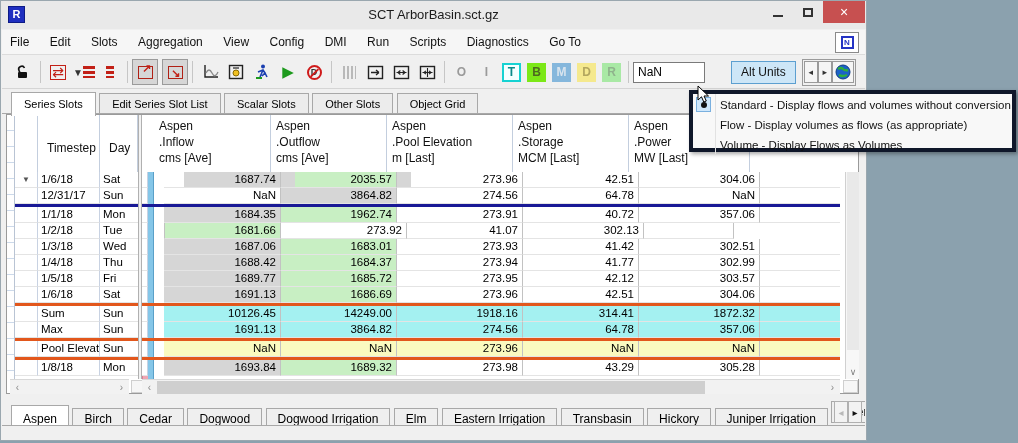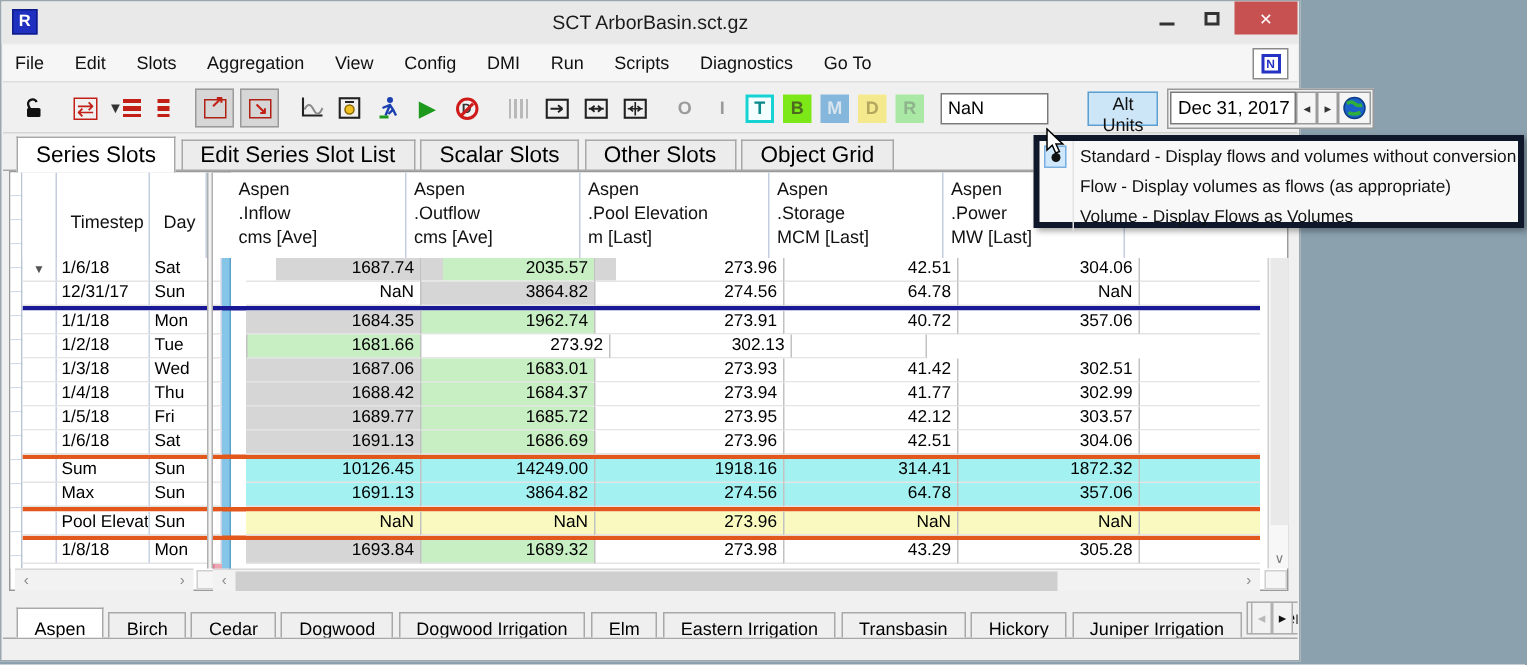--- a/index.html
+++ b/index.html
@@ -38,21 +38,21 @@
   .nosign::after { content:""; position:absolute; left:0px; top:5.5px; width:11px; height:2px; background:#cf1a1a; transform:rotate(-45deg); }
   .letterbtn { width:19px; height:19px; display:flex; align-items:center; justify-content:center; font-size:12px; font-weight:bold; margin:0 3px; flex:none; }
   .nan-input { width:72px; height:21px; border:1px solid #7a7a7a; background:#fff; font-size:12px; padding-left:4px; font-family:"Liberation Sans",sans-serif; }
   .alt-units { height:23px; padding:0 9px; background:#cde6f7; border:1px solid #5c9fd0; font-size:12px; color:#111; }
   .dategrp { display:flex; align-items:center; border:1px solid #9a9a9a; background:#f0f0f0; height:27px; padding:1px; }
   .datebox { width:84px; height:22px; background:#fff; border:1px solid #7a7a7a; font-size:12.5px; padding-left:4px; line-height:21px; }
   .spin { width:14px; height:22px; border:1px solid #9a9a9a; background:#f5f5f5; font-size:9px; display:flex; align-items:center; justify-content:center; color:#333; }
 
   
   .toptabs { position:absolute; left:1px; top:89px; right:1px; height:24px; }
-  .ttab { display:inline-block; height:21px; margin-top:3px; padding:0 12px; line-height:20px; font-size:15px; background:#ececec; border:1px solid #a8a8a8; border-bottom:none; margin-right:-1px; }
+  .ttab { display:inline-block; height:21px; margin-top:3px; padding:0 12px; line-height:20px; font-size:11px; background:#ececec; border:1px solid #a8a8a8; border-bottom:none; margin-right:-1px; }
   .ttab.active { background:#fff; height:24px; margin-top:0; line-height:23px; position:relative; z-index:2; }
   .tabline { position:absolute; left:1px; top:112px; right:1px; height:1px; background:#a8a8a8; }
 
   
   .sct { position:absolute; left:5px; top:113px; width:853px; height:280px; background:#fff; border:1px solid #9a9a9a; }
   .rowmarker { position:absolute; left:0; top:0; width:8px; height:264px; background:#fff; border-right:1px solid #b9c4d4;
                background-image:repeating-linear-gradient(to bottom, transparent 0 15px, #ccd9ea 15px 16px); }
   .lp-header { position:absolute; left:8px; top:0; width:123px; height:57px; background:#fff; }
   .hl { position:absolute; font-size:12px; color:#111; }
   .hdr-vline { position:absolute; top:0; width:1px; height:57px; background:#c3cede; }
@@ -236,21 +236,20 @@
       <div class="letterbtn" style="color:#9a9a9a">I</div>
       <div class="letterbtn" style="color:#0a8a8a;border:2px solid #16d2d2;background:#f4ffff">T</div>
       <div class="letterbtn" style="color:#4d6a20;background:#7ce817">B</div>
       <div class="letterbtn" style="color:#d8e4ee;background:#85b7dc">M</div>
       <div class="letterbtn" style="color:#b3a75f;background:#f5e98e">D</div>
       <div class="letterbtn" style="color:#8fb38c;background:#a9e9a5">R</div>
       <div class="tb-sep"></div>
       <input class="nan-input" value="NaN" style="">
       <button class="alt-units" style="margin-left:26px">Alt Units</button>
       <div class="dategrp" style="margin-left:6px">
-        <div class="datebox">Dec 31, 2017</div>
         <div class="spin">◂</div>
         <div class="spin">▸</div>
         <div class="spin" style="width:22px">
           <svg width="16" height="16" viewBox="0 0 16 16">
             <circle cx="8" cy="8" r="7" fill="#1b62c8" stroke="#0d3d86"></circle>
             <path d="M3 5 q3 -2 5 0 t5 1 M4 11 q3 2 8 0" stroke="#2fae3e" stroke-width="2.4" fill="none"></path>
           </svg>
         </div>
       </div>
     </div>
@@ -354,20 +353,21 @@
             <div class="td num c5"></div>
           </div>
           <div class="tr daily">
             <div class="td exp"></div>
             <div class="td ts">1/2/18</div>
             <div class="td day">Tue</div>
             <div class="td gap-split"></div>
             <div class="td gap-strip"></div>
             <div class="td num c1">1681.66</div>
             <div class="td num c2">273.92</div>
+            <div class="td num c3">41.07</div>
             <div class="td num c4">302.13</div>
             <div class="td num c5"></div>
           </div>
           <div class="tr daily">
             <div class="td exp"></div>
             <div class="td ts">1/3/18</div>
             <div class="td day">Wed</div>
             <div class="td gap-split"></div>
             <div class="td gap-strip"></div>
             <div class="td num c0">1687.06</div>

